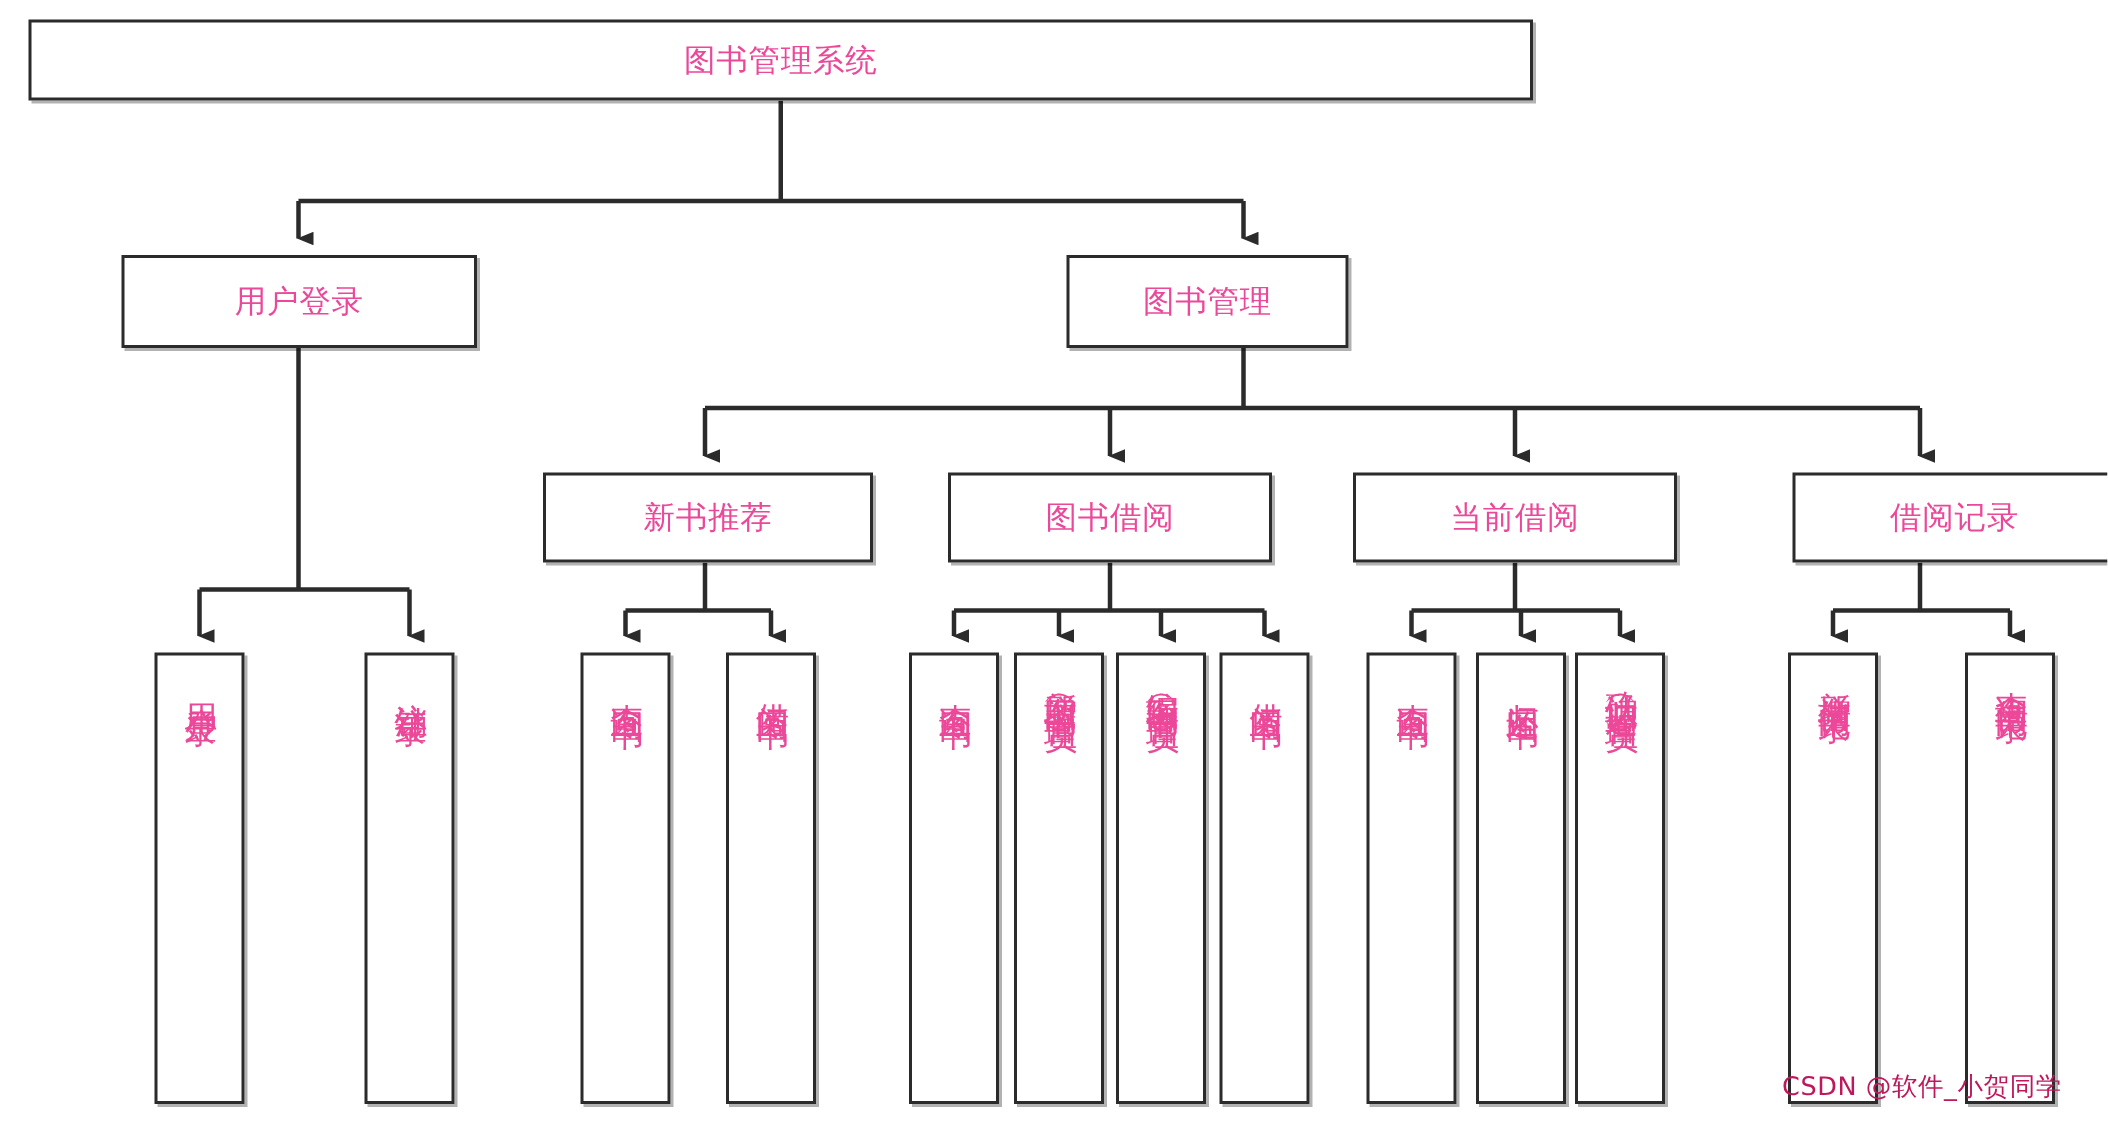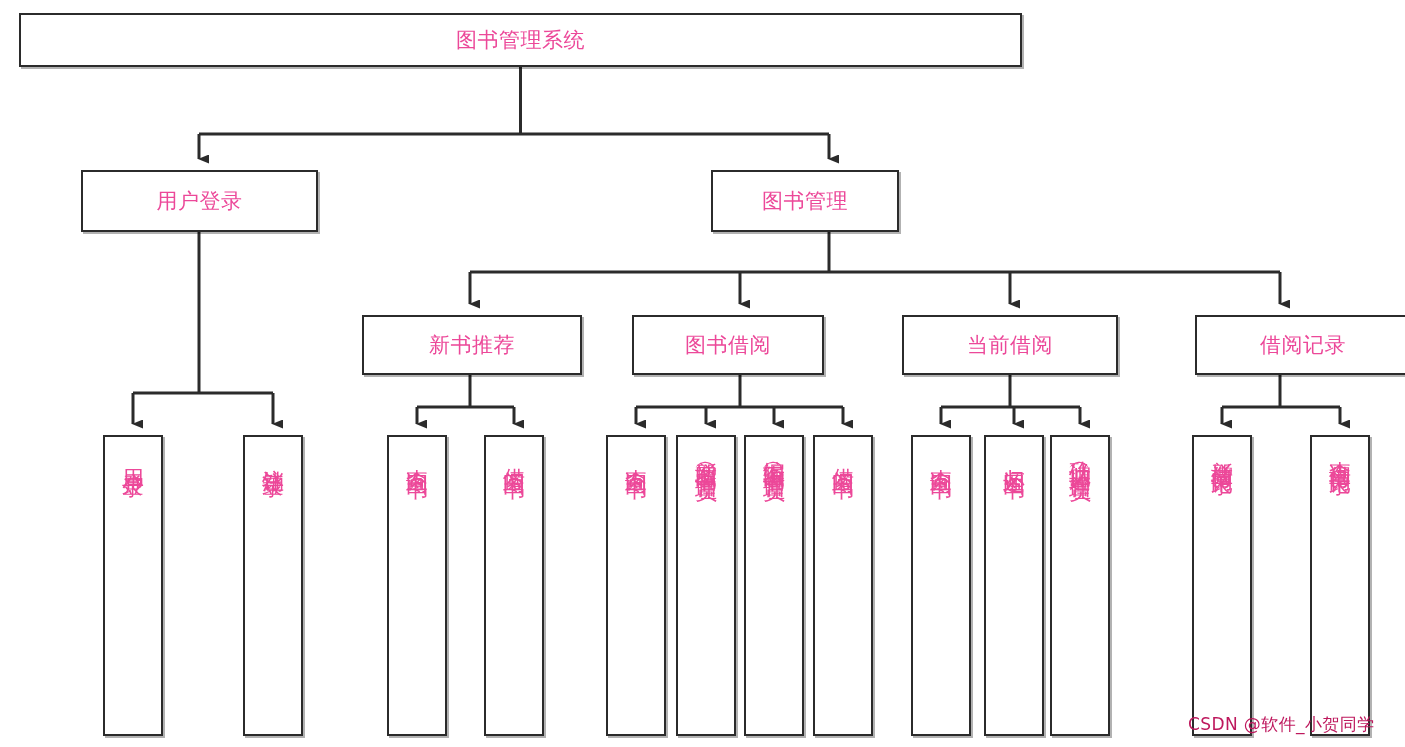--- a/index.html
+++ b/index.html
@@ -137,21 +137,21 @@
   <div class="node h" style="left:81px; top:170px; width:237px; height:62px;">
     <span class="label">用户登录</span>
   </div>
   <div class="node h" style="left:711px; top:170px; width:188px; height:62px;">
     <span class="label">图书管理</span>
   </div>
 
   <div class="node h" style="left:362px; top:315px; width:220px; height:60px;">
     <span class="label">新书推荐</span>
   </div>
-  <div class="node h" style="left:632px; top:315px; width:192px; height:60px;">
+  <div class="node h" style="left:632px; top:315px; width:216px; height:60px;">
     <span class="label">图书借阅</span>
   </div>
   <div class="node h" style="left:902px; top:315px; width:216px; height:60px;">
     <span class="label">当前借阅</span>
   </div>
   <div class="node h" style="left:1172px; top:315px; width:216px; height:60px;margin-left:23px;">
     <span class="label">借阅记录</span>
   </div>
 
   <div class="node v" style="left:103px; top:435px; width:60px; height:301px;">

